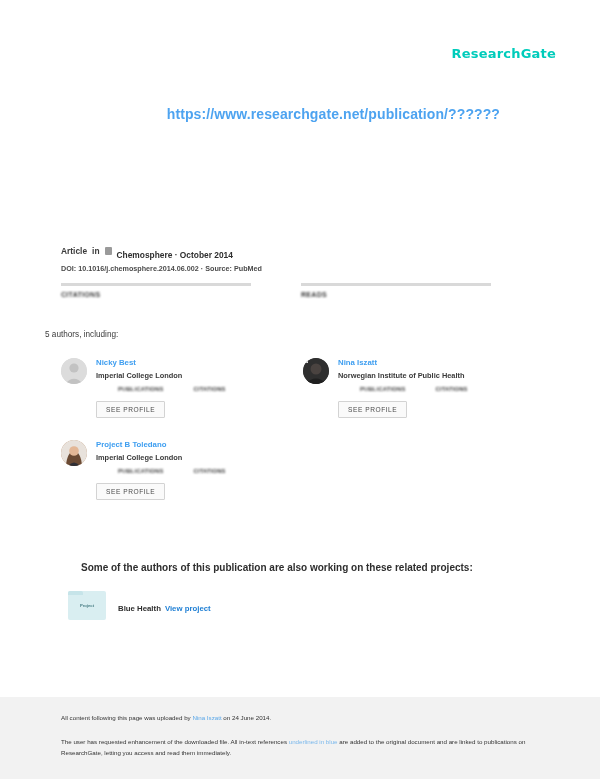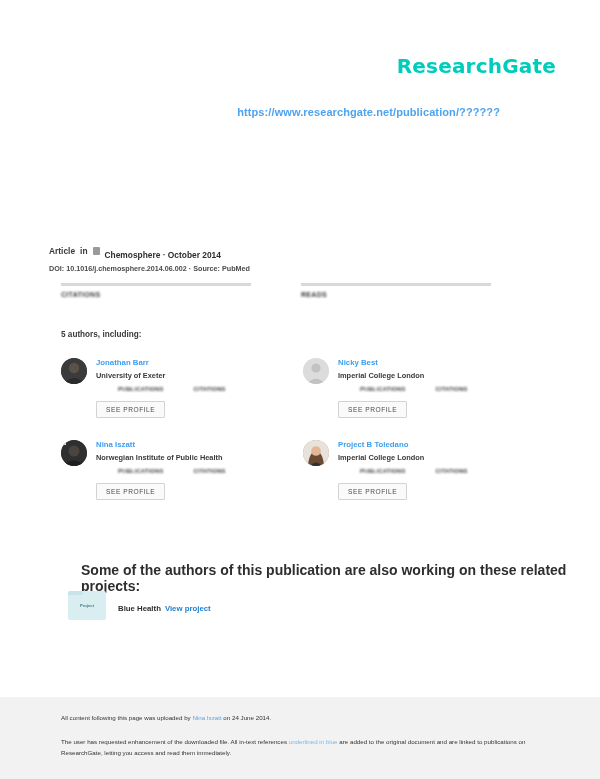--- a/index.html
+++ b/index.html
@@ -9,36 +9,35 @@
     font-family:"Liberation Sans", sans-serif;
     color:#222;
     overflow:hidden;
     position:relative;
   }
   .page{position:relative;width:600px;height:779px;}
 
   
   .rg-logo{
     position:absolute; top:46px; right:44px;
-    font-size:20px; font-weight:bold; letter-spacing:.2px;
+    font-size:13px; font-weight:bold; letter-spacing:.2px;
     color:#00ccbb;
     font-family:"DejaVu Sans", sans-serif;
     filter:blur(.35px);
-    margin-top:8px;
   }
   .rg-url{
     position:absolute; top:106px; right:100px;
-    font-size:11px; font-weight:bold; color:#4da3f0;
+    font-size:14px; font-weight:bold; color:#4da3f0;
     letter-spacing:.1px;
     filter:blur(.55px);
     text-align:center;
   }
 
   
-  .title-block{position:absolute; left:49px; top:242px; width:480px;}
+  .title-block{position:absolute; left:61px; top:242px; width:480px;}
   .title-line{
     display:flex; align-items:center; gap:5px;
     font-size:8.4px; font-weight:bold; color:#3a3a3a;
     filter:blur(.75px);
   }
   .title-prefix{white-space:nowrap;}
   .doc-icon{
     width:7px;height:8px;background:#9a9a9a;border-radius:1px;
     display:inline-block; flex:none;
   }
@@ -53,22 +52,22 @@
   .stats{position:absolute; left:61px; top:283px; width:480px; display:flex;}
   .stat{width:218px; margin-right:50px;}
   .stat-rule{height:3px;background:#d9d9d9;width:100%;}
   .stat-label{
     margin-top:5px; font-size:7px; font-weight:bold; color:#3a3a3a;
     letter-spacing:.3px; filter:blur(.85px);
   }
 
   
   .authors-head{
-    position:absolute; left:61px; top:330px;
-    font-size:8.2px; font-weight:bold; color:#3a3a3a;
+    position:absolute; left:45px; top:330px;
+    font-size:8.2px; font-weight:normal; color:#3a3a3a;
     filter:blur(.5px);
   }
   .authors-grid{
     position:absolute; left:61px; top:358px; width:480px;
     display:grid; grid-template-columns:242px 242px; row-gap:22px;
   }
   .author{display:flex; gap:9px;}
   .avatar{
     width:26px;height:26px;border-radius:50%;
     flex:none; overflow:hidden; position:relative;
@@ -98,21 +97,21 @@
     display:inline-block;
     border:1px solid #d3d3d3; background:#fafafa;
     padding:4px 9px 4px 9px;
     font-size:6.6px; color:#4a4a4a; letter-spacing:.55px;
     border-radius:1px;
   }
 
   
   .proj-head{
     position:absolute; left:61px; top:562px;
-    font-size:14px; font-weight:bold; color:#2e2e2e;
+    font-size:10px; font-weight:bold; color:#2e2e2e;
     filter:blur(.6px);
     padding-left:20px;
   }
   .proj-row{position:absolute; left:61px; top:591px; display:flex; align-items:center; gap:12px;padding-left:7px;}
   .proj-thumb{
     width:38px;height:29px;background:#d9eef1;
     border-radius:2px; position:relative; flex:none;
     display:flex;align-items:center;justify-content:center;
   }
   .proj-thumb .tab{
@@ -170,38 +169,20 @@
     <div class="stat">
       <div class="stat-rule"></div>
       <div class="stat-label">READS</div>
     </div>
   </div>
 
   <div class="authors-head">5 authors, including:</div>
 
   <div class="authors-grid">
 
-    <div class="author">
-      <div class="avatar dark">
-        <svg viewBox="0 0 26 26">
-            <circle cx="13" cy="13" r="13" fill="#3b3b3b"></circle>
-            <circle cx="13" cy="10" r="5.2" fill="#5a5149"></circle>
-            <path d="M2 26 Q13 14 24 26 Z" fill="#2b2b2b"></path>
-          </svg>
-      </div>
-      <div class="a-body">
-        <div class="a-name">Jonathan Barr</div>
-        <div class="a-aff">University of Exeter</div>
-        <div class="a-stats">
-          <span class="a-stat">PUBLICATIONS</span>
-          <span class="a-stat">CITATIONS</span>
-        </div>
-        <div class="see-profile">SEE PROFILE</div>
-      </div>
-    </div>
 
     <div class="author">
       <div class="avatar">
         <svg viewBox="0 0 26 26">
             <circle cx="13" cy="13" r="13" fill="#dcdcdc"></circle>
             <circle cx="13" cy="10" r="4.6" fill="#c2c2c2"></circle>
             <path d="M4 26 Q13 15.5 22 26 Z" fill="#c2c2c2"></path>
           </svg>
       </div>
       <div class="a-body">

